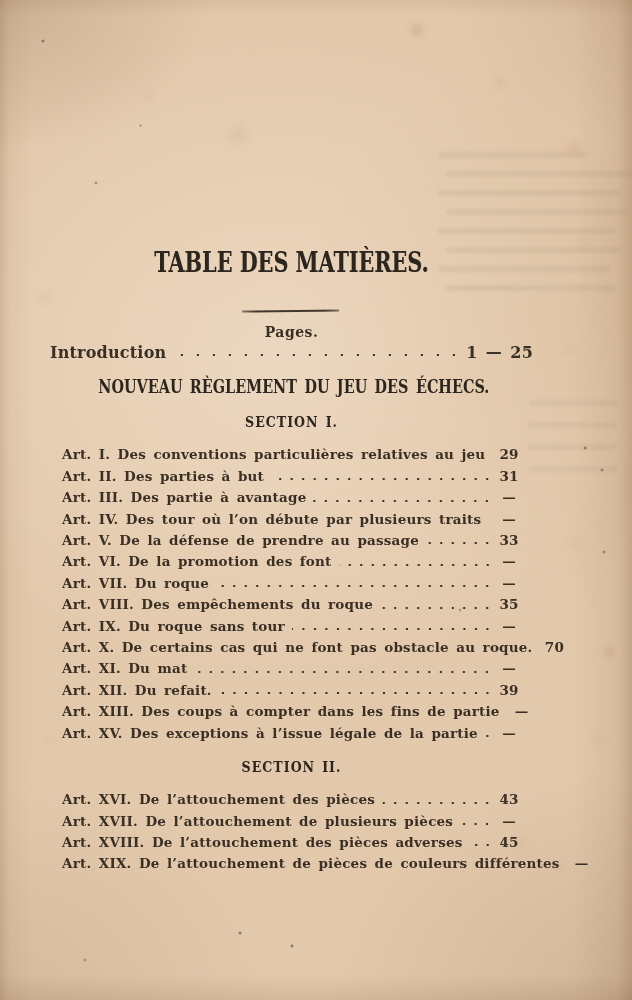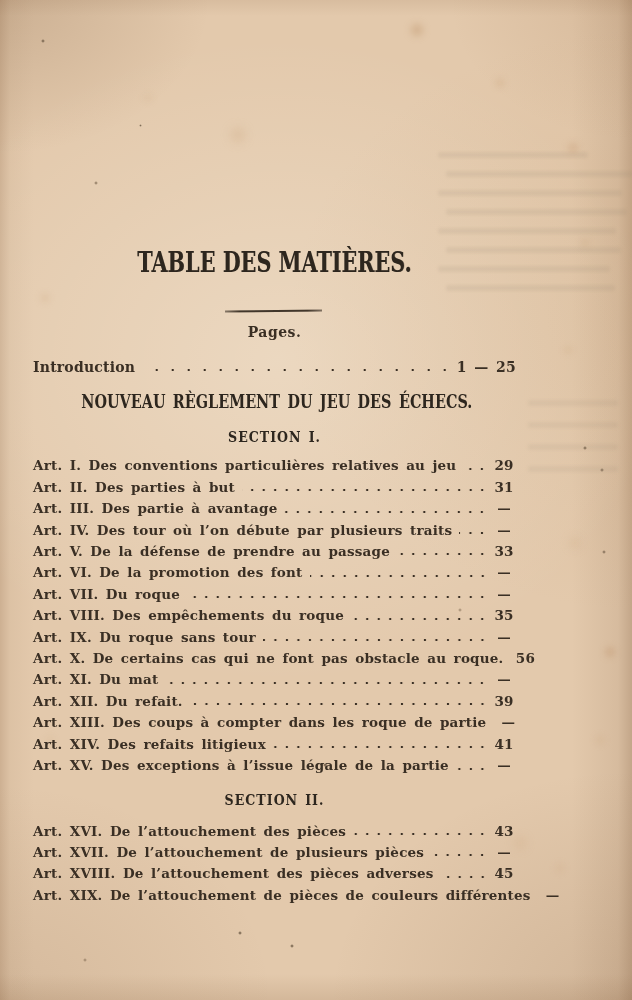--- a/index.html
+++ b/index.html
@@ -19,21 +19,21 @@
       radial-gradient(520px 420px at 103% 32%, rgba(188,146,102,0.18), rgba(188,146,102,0) 70%),
       linear-gradient(to right, rgba(118,78,44,0.20) 0px, rgba(118,78,44,0.06) 10px, rgba(118,78,44,0) 34px),
       linear-gradient(to left, rgba(104,66,36,0.26) 0px, rgba(104,66,36,0.10) 14px, rgba(104,66,36,0) 60px),
       linear-gradient(to bottom, rgba(118,78,44,0.10) 0px, rgba(118,78,44,0) 16px),
       linear-gradient(to top, rgba(118,78,44,0.14) 0px, rgba(118,78,44,0) 26px);
   }
   .ghost-layer,.spots-layer{position:absolute;inset:0;pointer-events:none;}
   .ghost-bar{position:absolute;border-radius:3px;filter:blur(1.6px);}
   .spot{position:absolute;border-radius:50%;}
   .content{
-    position:absolute;left:33px;top:0;width:483px;
+    position:absolute;left:50px;top:0;width:483px;
     color:var(--ink,#3a2f24);
   }
   .doc-title{
     margin-top:246px;
     text-align:center;
     font-size:28px;line-height:34px;font-weight:bold;
     color:var(--title-ink,#2e2720);
     transform:scaleX(0.74);transform-origin:50% 50%;
     white-space:nowrap;
     text-shadow:0.4px 0.4px 0 rgba(46,39,32,0.35);
@@ -61,39 +61,39 @@
   .toc-row .leader{
     flex:1 1 0;min-width:0;align-self:stretch;
     margin:0 3px 0 7px;
     background-image:radial-gradient(circle, var(--ink,#3a2f24) 1.15px, rgba(0,0,0,0) 1.55px);
     background-size:11.5px 4px;
     background-repeat:repeat-x;
     background-position:right 1px bottom 6px;
   }
   .toc-row .leader.wide{background-size:16px 4px;}
   .toc-row .pg{flex:0 0 auto;min-width:24px;text-align:center;}
-  .intro-row{margin-top:16px;font-size:14px;}
+  .intro-row{margin-top:1px;font-size:16px;}
   .subtitle{
     margin-top:12px;
     text-align:center;
     font-size:18px;line-height:23px;font-weight:bold;
     word-spacing:3px;
     transform:scaleX(0.80);transform-origin:50% 50%;
     white-space:nowrap;
     color:var(--title-ink,#2e2720);
   }
   .sec-heading{
     text-align:center;
     font-size:15px;line-height:20px;font-weight:bold;
     letter-spacing:1.2px;word-spacing:2px;
     transform:scaleX(0.84);transform-origin:50% 50%;
     color:var(--title-ink,#2e2720);
   }
   .sections .sec-heading{margin:14px 0 8px;}
-  .sections .rows{margin:0;}
+  .sections .rows{margin:12px;}
   .sections .rows + .sec-heading{margin-top:13px;margin-bottom:11px;}
 </style>
 </head>
 <body>
 
 <div class="page" style="--paper: #e3c9ac; --ink: #3a2f24; --title-ink: #2d261e;">
 
   <div class="ghost-layer">
       <div class="ghost-bar" style="left: 438px; top: 152px; width: 150px; height: 6px; background: rgba(146, 132, 112, 0.13);"></div>
       <div class="ghost-bar" style="left: 446px; top: 171px; width: 187px; height: 6px; background: rgba(146, 132, 112, 0.13);"></div>
@@ -196,41 +196,36 @@
     <span class="pg">35</span>
   </div>
           <div class="toc-row">
     <span class="entry">Art. IX. Du roque sans tour</span>
     <span class="leader"></span>
     <span class="pg">—</span>
   </div>
           <div class="toc-row">
     <span class="entry">Art. X. De certains cas qui ne font pas obstacle au roque.</span>
     <span class="leader"></span>
-    <span class="pg">56</span>
+    <span class="pg">70</span>
   </div>
           <div class="toc-row">
     <span class="entry">Art. XI. Du mat</span>
     <span class="leader"></span>
     <span class="pg">—</span>
   </div>
           <div class="toc-row">
     <span class="entry">Art. XII. Du refait.</span>
     <span class="leader"></span>
     <span class="pg">39</span>
   </div>
           <div class="toc-row">
-    <span class="entry">Art. XIII. Des coups à compter dans les roque de partie</span>
-    <span class="leader"></span>
-    <span class="pg">—</span>
-  </div>
-          <div class="toc-row">
-    <span class="entry">Art. XIV. Des refaits litigieux</span>
-    <span class="leader"></span>
-    <span class="pg">41</span>
+    <span class="entry">Art. XIII. Des coups à compter dans les fins de partie</span>
+    <span class="leader"></span>
+    <span class="pg">—</span>
   </div>
           <div class="toc-row">
     <span class="entry">Art. XV. Des exceptions à l’issue légale de la partie</span>
     <span class="leader"></span>
     <span class="pg">—</span>
   </div>
         </div>
         <div class="sec-heading">SECTION II.</div>
         <div class="rows">
           <div class="toc-row">

